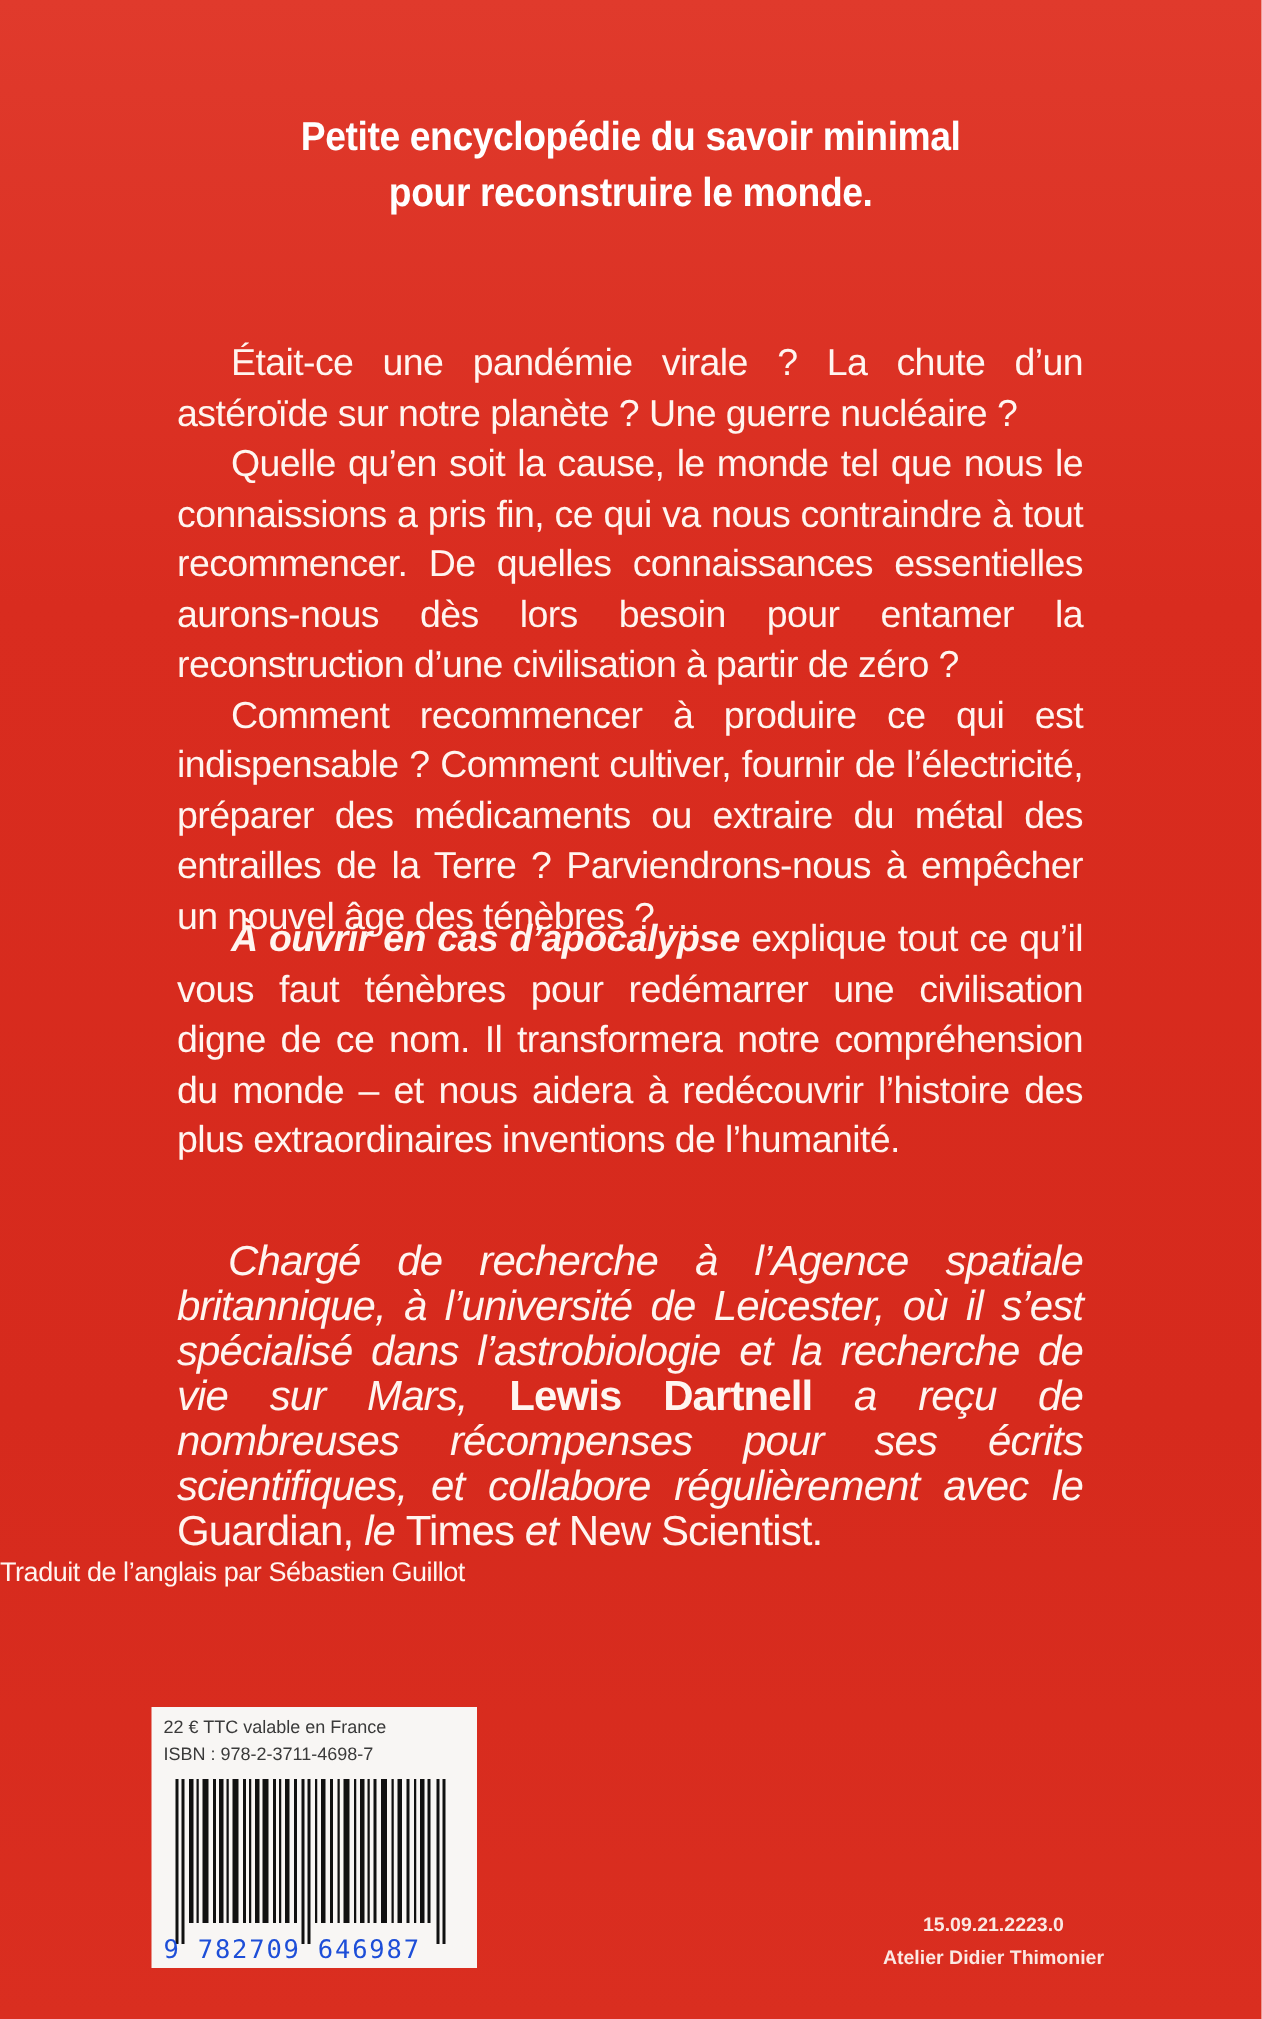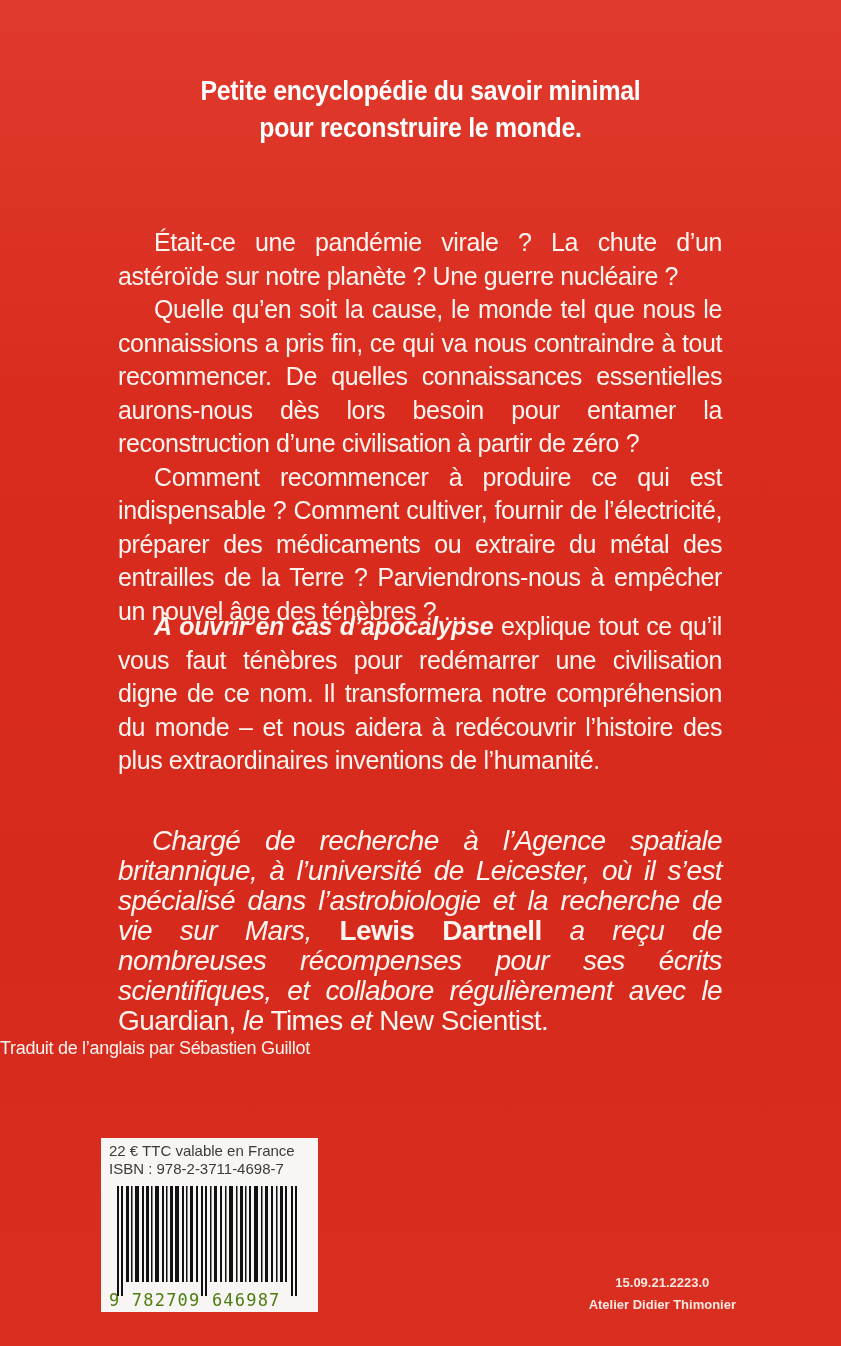--- a/index.html
+++ b/index.html
@@ -36,29 +36,29 @@
   .translator {
     position:absolute; top:1038px; left:0; width:841px; 
     font-size:18px; letter-spacing:-0.3px;
   }
   .barcode-box {
     position:absolute; left:101px; top:1138px; width:217px; height:174px;
     background:#f8f6f4; color:#3a3a3a;
     box-sizing:border-box; padding:4px 6px 0 8px;
   }
   .barcode-box .price, .barcode-box .isbn {
-    font-size:15px; line-height:18px; white-space:nowrap;
+    font-size:12px; line-height:18px; white-space:nowrap;
   }
   .bars {
     position:absolute; left:14px; top:48px; width:190px; height:110px;
   }
   .bars svg { display:block; }
   .barcode-digits {
     position:absolute; left:8px; bottom:2px; width:200px;
-    font-family:"DejaVu Sans Mono", monospace; font-size:17px; color:#4d7c0f;
+    font-family:"DejaVu Sans Mono", monospace; font-size:17px; color:#1d4ed8;
     letter-spacing:1.2px; white-space:nowrap;
   }
   .printer {
     position:absolute; right:105px; top:1272px; text-align:center;
     font-size:13px; line-height:22px; font-weight:bold; color:#fbe8e2;
   }
 </style>
 </head>
 <body>
 

